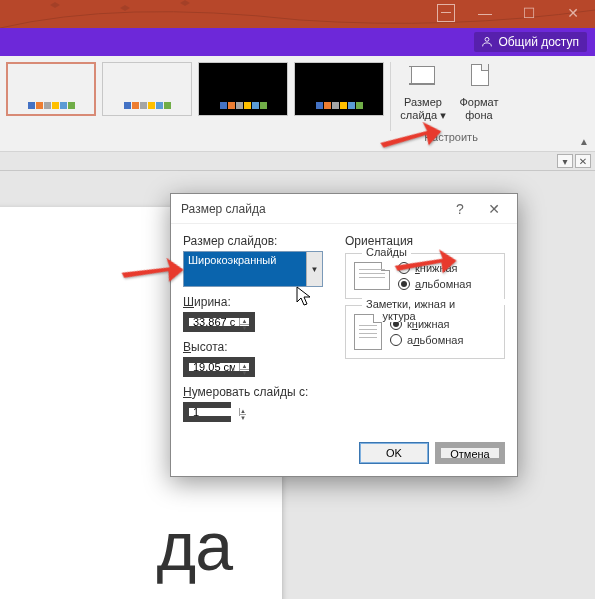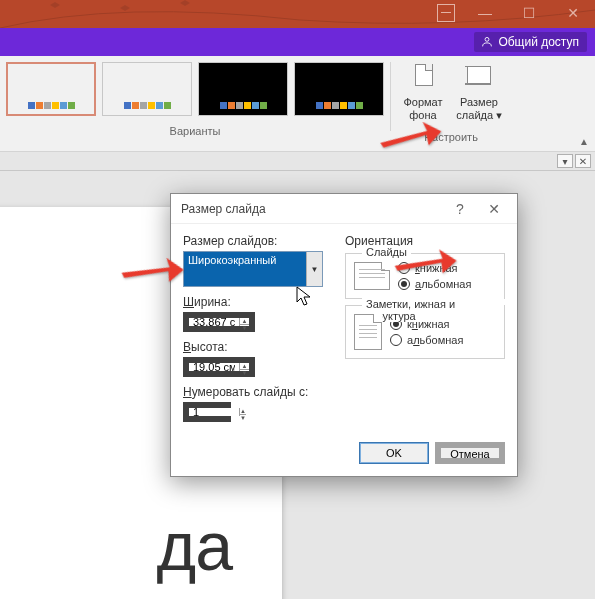--- a/index.html
+++ b/index.html
@@ -318,32 +318,31 @@
           <div class="squares">
             <div class="sq sq1"></div>
             <div class="sq sq2"></div>
             <div class="sq sq3"></div>
             <div class="sq sq4"></div>
             <div class="sq sq5"></div>
             <div class="sq sq6"></div>
           </div>
         </div>
     </div>
-    <div class="group-label">Варианты</div>
   </div>
   <div class="separator"></div>
   <div class="configure-group">
     <div class="cfg-btns">
       <div class="cfg-btn">
+        <div class="cfg-icon size-icon"></div>
+        <span>Размер слайда</span> <span>▾</span>
+      </div>
+      <div class="cfg-btn">
         <div class="cfg-icon format-icon"></div>
         <span>Формат фона</span>
-      </div>
-      <div class="cfg-btn">
-        <div class="cfg-icon size-icon"></div>
-        <span>Размер слайда</span> <span>▾</span>
       </div>
     </div>
     <div class="group-label">Настроить</div>
   </div>
   <div class="help-caret">▲</div>
 </div>
 
 <div class="ruler-row">
   <div class="ruler-btn">▾</div>
   <div class="ruler-btn">✕</div>

